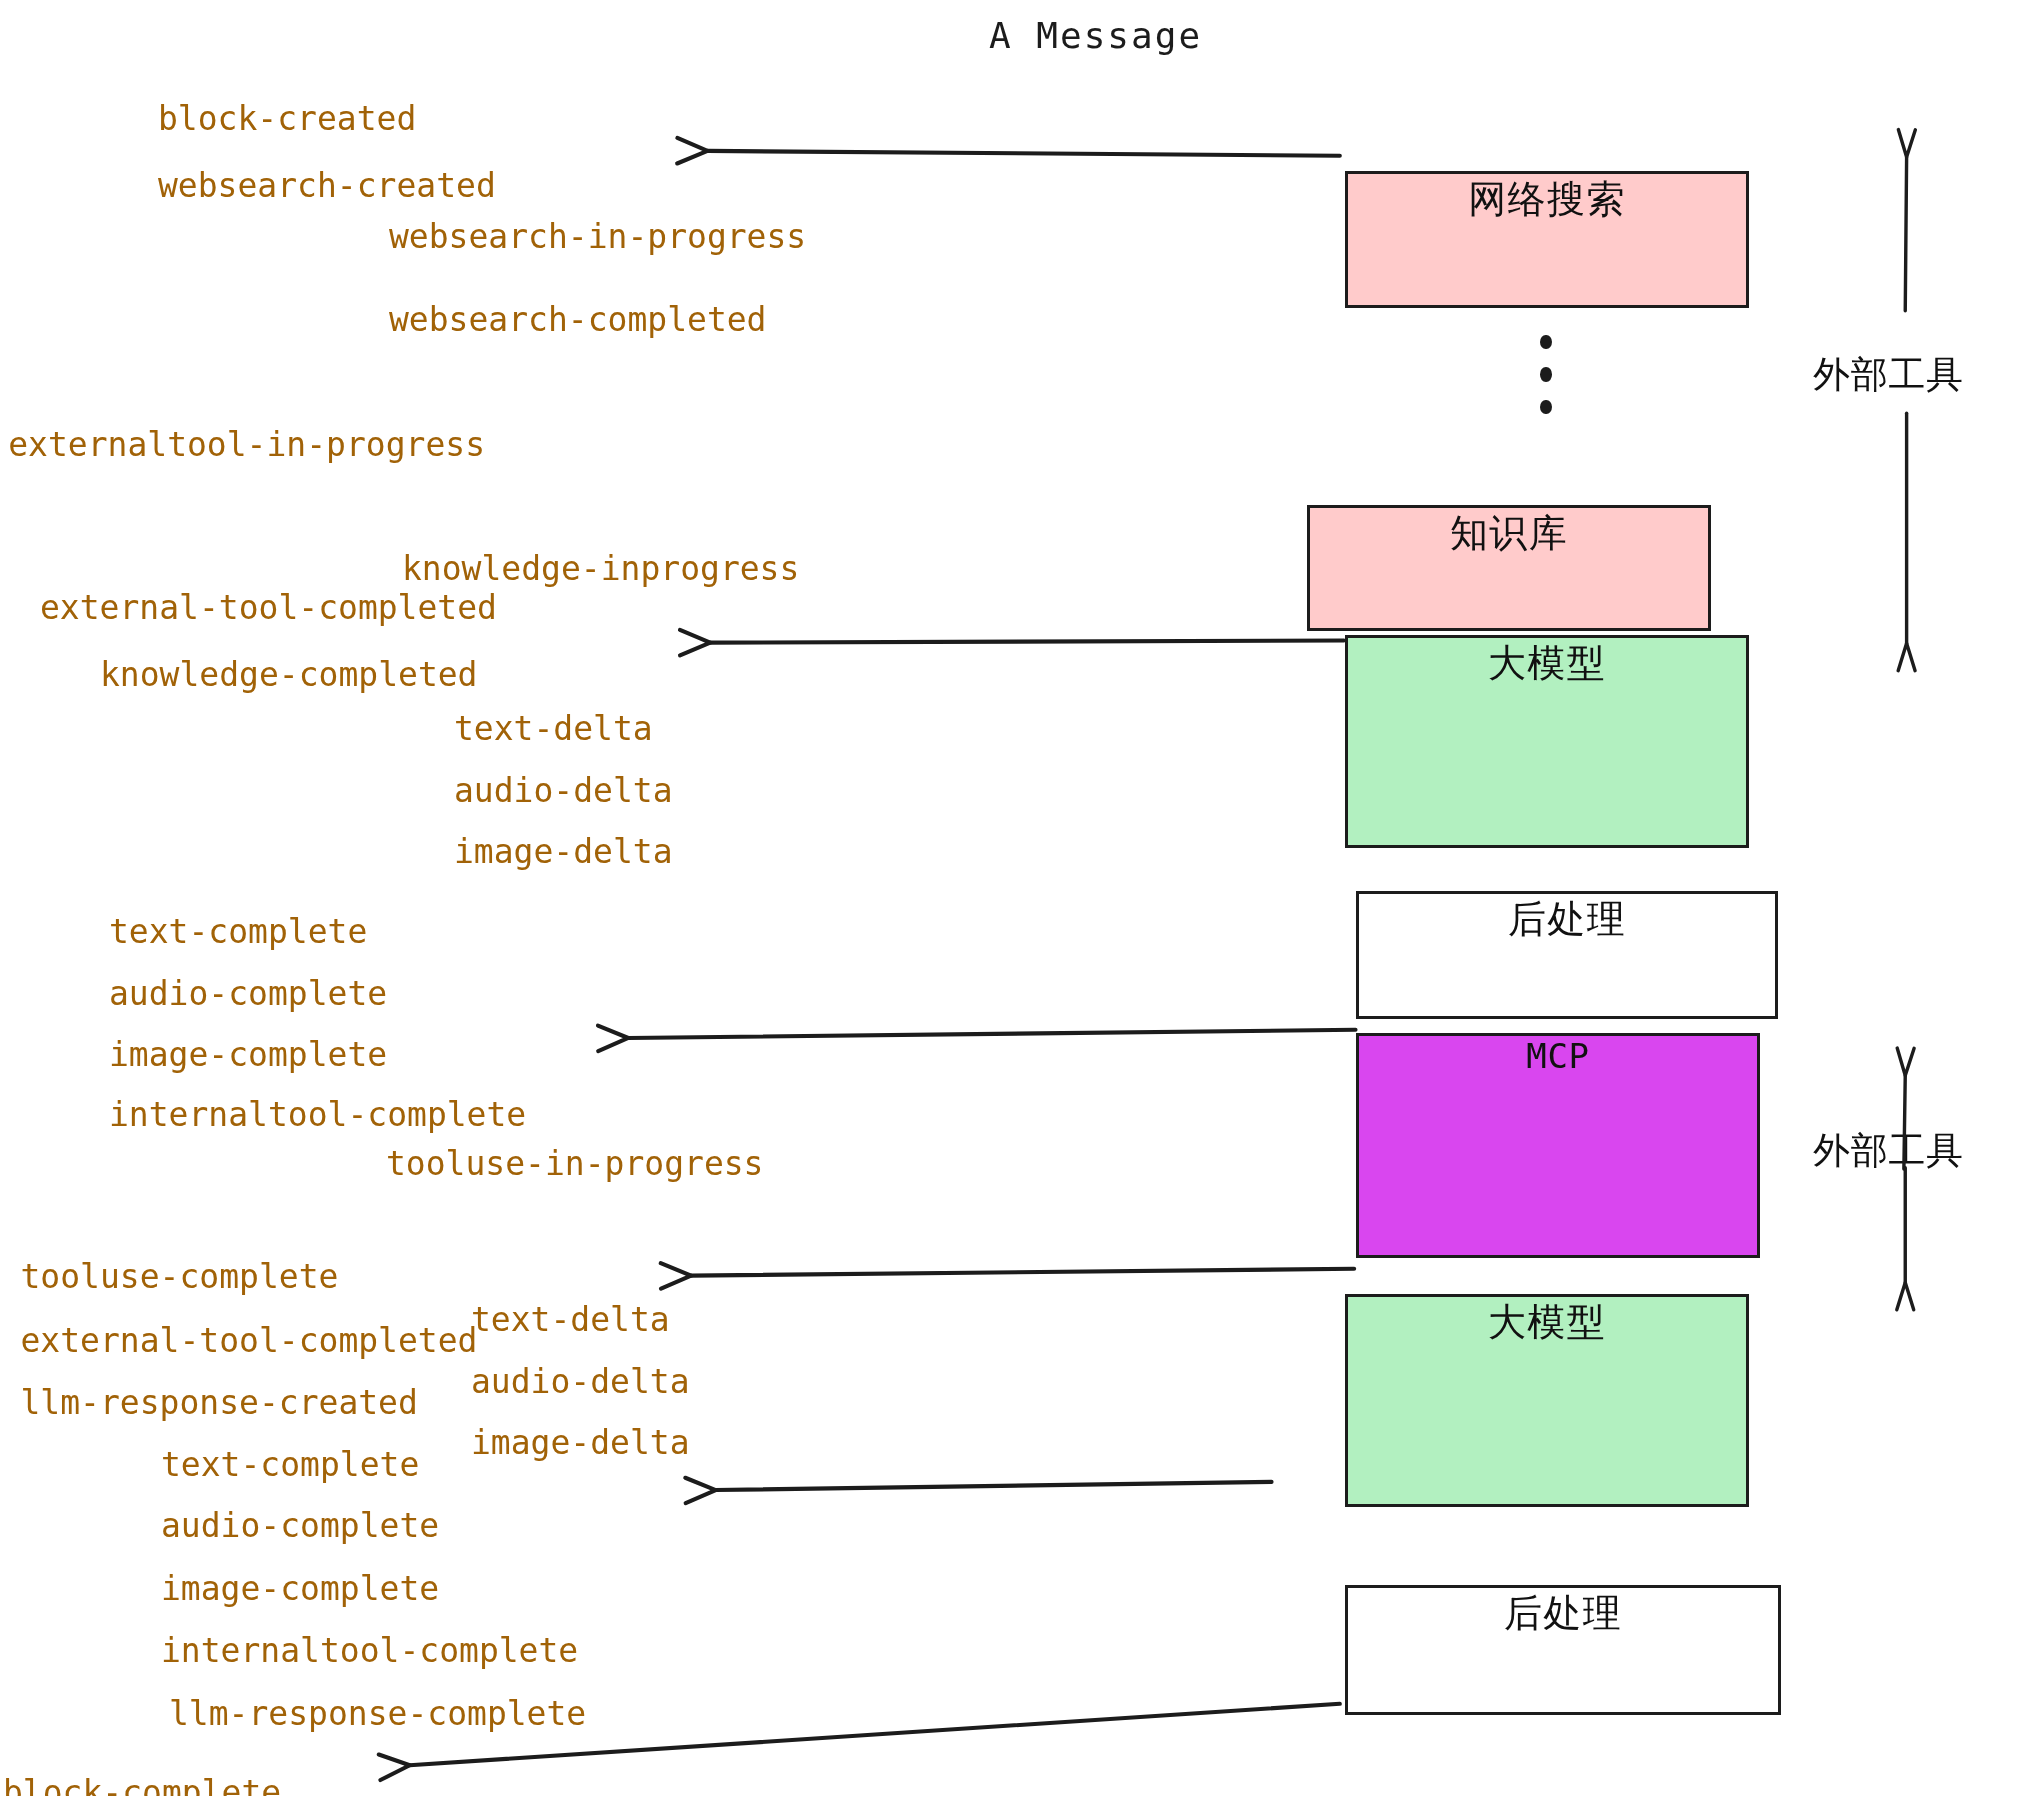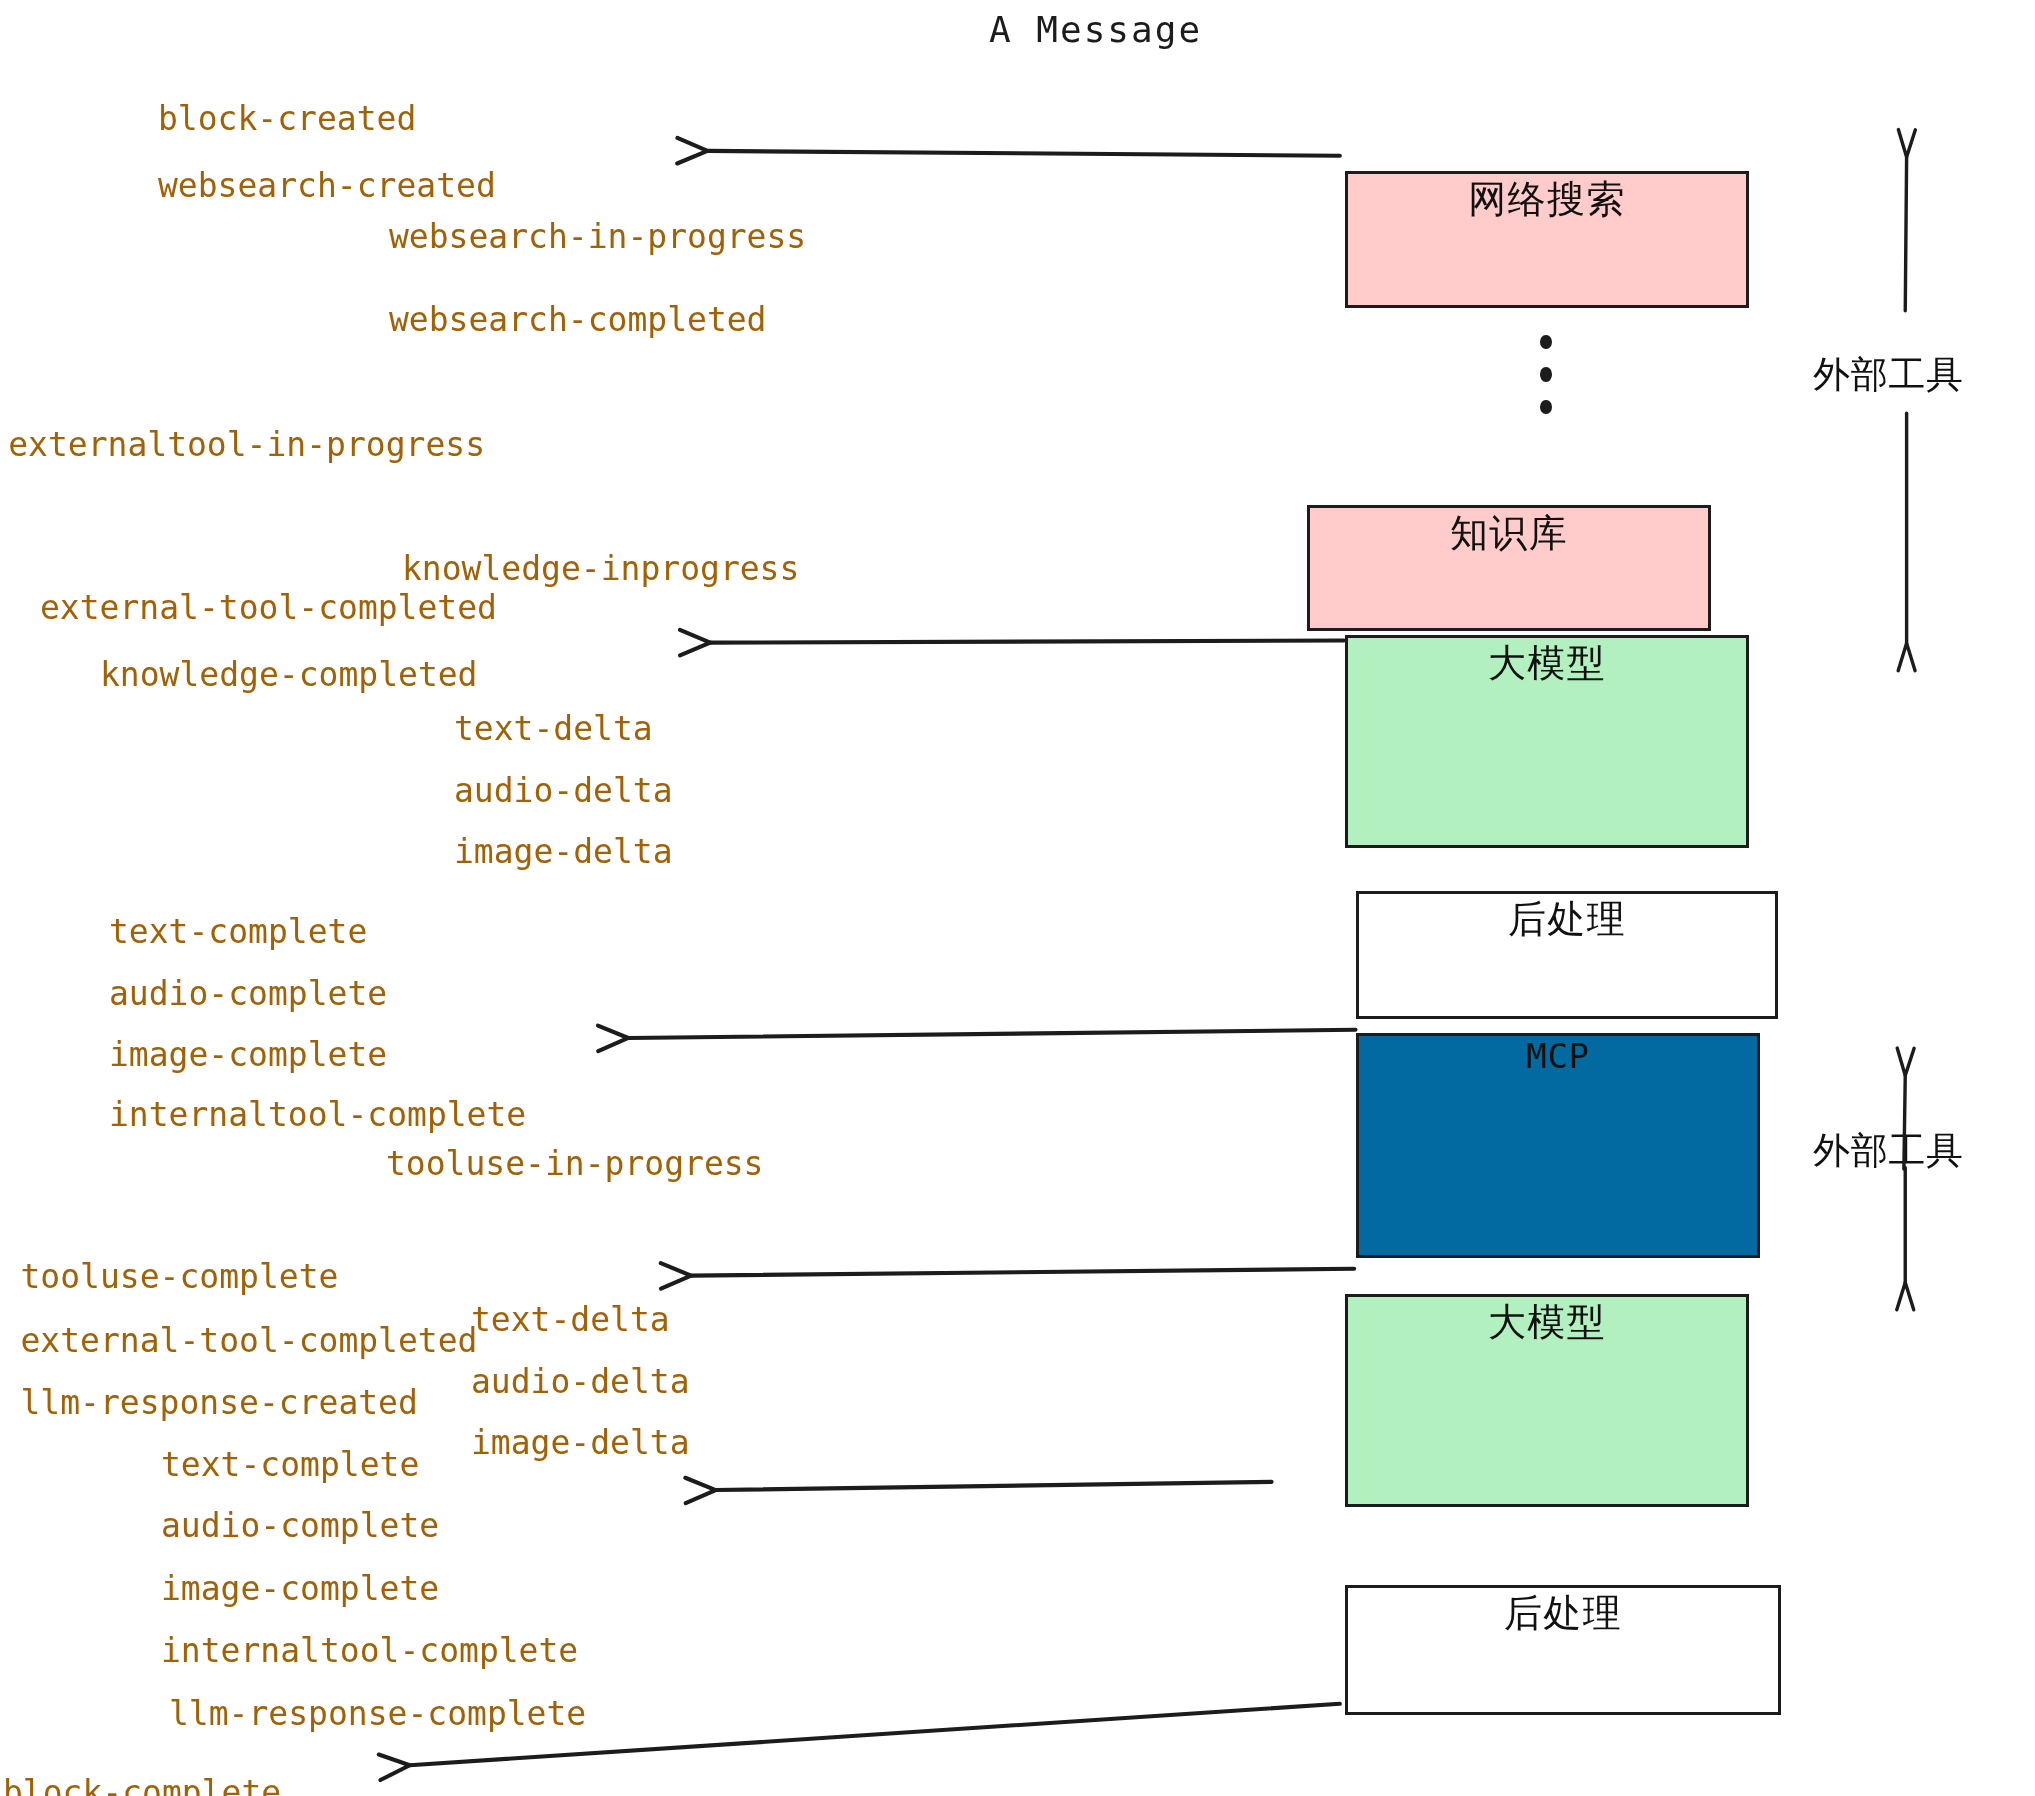--- a/index.html
+++ b/index.html
@@ -82,36 +82,36 @@
     width: 2035px;
     height: 1796px;
     pointer-events: none;
   }
 </style>
 </head>
 <body>
 
 <div id="stage">
 
-  <div class="title" style="left:989px; top:9px;">A Message</div>
+  <div class="title" style="left:989px; top:15px;">A Message</div>
 
   <div id="nodes">
       <div class="node" style="left: 1345px; top: 171px; width: 404px; height: 137px; background: rgb(255, 203, 203);">
         <span>网络搜索</span>
       </div>
       <div class="node" style="left: 1307px; top: 505px; width: 404px; height: 126px; background: rgb(255, 203, 203);">
         <span>知识库</span>
       </div>
       <div class="node" style="left: 1345px; top: 635px; width: 404px; height: 213px; background: rgb(178, 240, 192);">
         <span>大模型</span>
       </div>
       <div class="node" style="left: 1356px; top: 891px; width: 422px; height: 128px; background: rgb(255, 255, 255);">
         <span>后处理</span>
       </div>
-      <div class="node mono-label" style="left: 1356px; top: 1033px; width: 404px; height: 225px; background: #0369a1;">
+      <div class="node mono-label" style="left: 1356px; top: 1033px; width: 404px; height: 225px; background: #d946ef;">
         <span>MCP</span>
       </div>
       <div class="node" style="left: 1345px; top: 1294px; width: 404px; height: 213px; background: rgb(178, 240, 192);">
         <span>大模型</span>
       </div>
       <div class="node" style="left: 1345px; top: 1585px; width: 436px; height: 130px; background: rgb(255, 255, 255);">
         <span>后处理</span>
       </div>
     </div>
 

